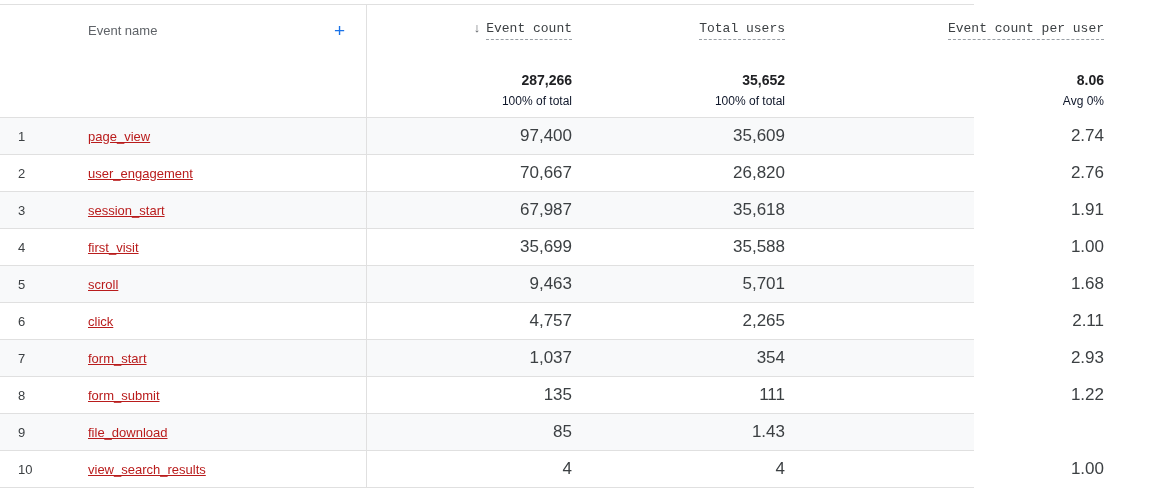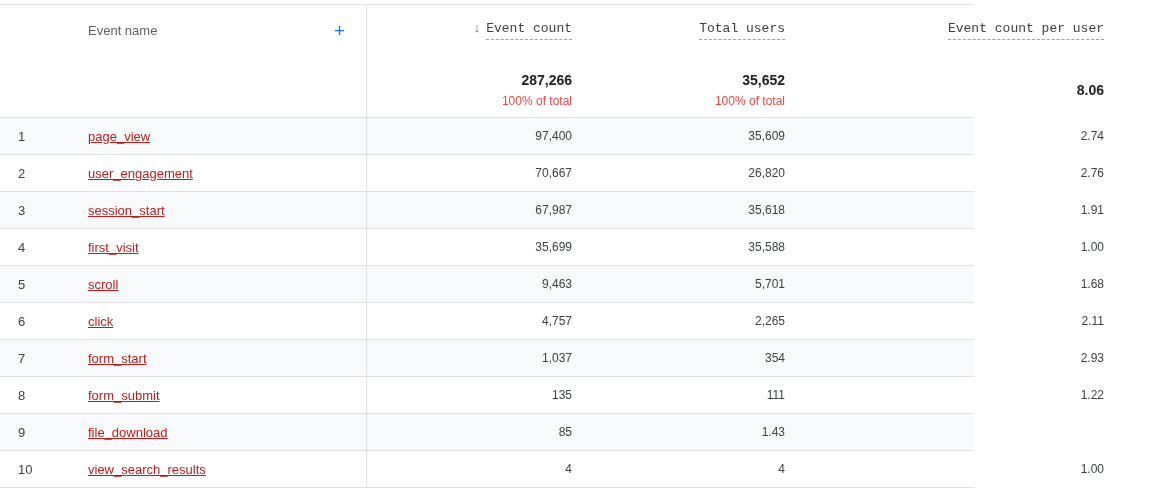--- a/index.html
+++ b/index.html
@@ -83,21 +83,21 @@
   }
   .totals-cell { text-align: right; }
   .totals-value {
     font-size: 14px;
     font-weight: 700;
     color: #202124;
     line-height: 19px;
   }
   .totals-note {
     font-size: 12px;
-    color: #ef4444;
+    color: #0f172a;
     line-height: 17px;
     margin-top: 3px;
   }
   
   .row {
     height: 37px;
     border-bottom: 1px solid #e0e0e0;
     background: #ffffff;
   }
   .row.odd { background: #f8f9fa; }
@@ -109,21 +109,21 @@
   }
   .cell-name { overflow: hidden; white-space: nowrap; }
   .event-link {
     font-size: 13px;
     color: #b91c1c;
     text-decoration: underline;
     cursor: pointer;
   }
   .cell-val {
     text-align: right;
-    font-size: 12px;
+    font-size: 17px;
     color: #3c4043;
     white-space: nowrap;
   }
 </style>
 </head>
 <body>
 
 <div class="v-divider"></div>
 
 <div class="table">
@@ -153,20 +153,21 @@
       <div class="totals-cell">
         <div class="totals-value">287,266</div>
         <div class="totals-note">100% of total</div>
       </div>
       <div class="totals-cell">
         <div class="totals-value">35,652</div>
         <div class="totals-note">100% of total</div>
       </div>
       <div class="totals-cell">
         <div class="totals-value">8.06</div>
+        <div class="totals-note">Avg 0%</div>
       </div>
       <div></div>
     </div>
   </div>
 
   <div class="row odd grid-cols">
     <div class="cell-num">1</div>
     <div class="cell-name"><a class="event-link">page_view</a></div>
     <div class="cell-val">97,400</div>
     <div class="cell-val">35,609</div>

